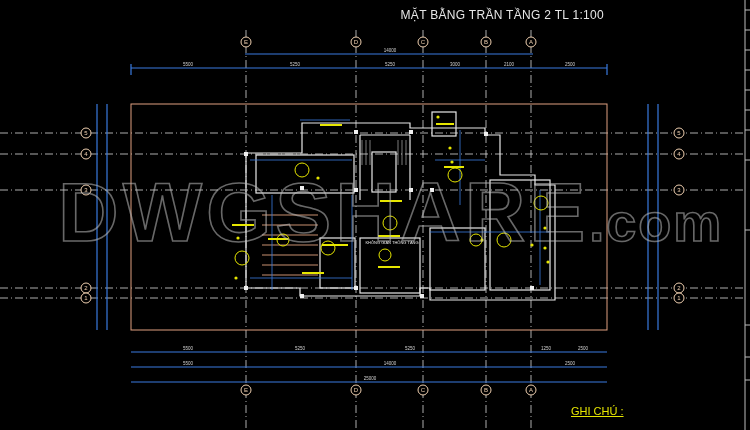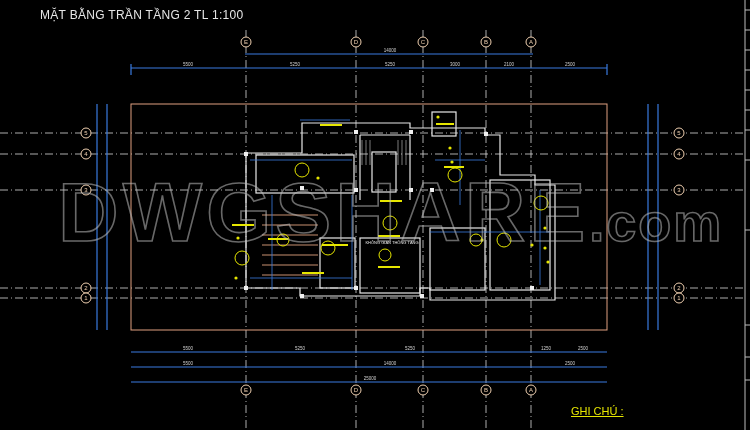--- a/index.html
+++ b/index.html
@@ -1,18 +1,18 @@
 <!DOCTYPE html>
 <html><head>
   <meta charset="utf-8">
   <style>
     html, body { margin:0; padding:0; background:#000; }
     body { width:750px; height:430px; overflow:hidden; position:relative; font-family:"Liberation Sans", sans-serif; }
     #canvas { position:absolute; left:0; top:0; width:750px; height:430px; }
-    .title { position:absolute; left:0; top:8px; width:604px; text-align:left; color:#e6e6e6; font-size:12px; letter-spacing:0.3px;margin-left:40px; }
+    .title { position:absolute; left:0; top:8px; width:604px; text-align:right; color:#e6e6e6; font-size:12px; letter-spacing:0.3px; }
     .note { position:absolute; left:571px; top:405px; color:#e6e600; font-size:11px; text-decoration:underline; }
     .watermark { position:absolute; left:58px; top:170px; font-size:84px; font-weight:bold; color:transparent; -webkit-text-stroke:1.6px rgba(190,190,190,0.55); letter-spacing:4px; line-height:84px; white-space:nowrap; }
     .watermark .small { font-size:54px; letter-spacing:2px; font-weight:bold; }
   </style>
 </head>
 <body>
 
 <svg id="canvas" viewBox="0 0 750 430" xmlns="http://www.w3.org/2000/svg">
 
   <g stroke="#bdbdbd" stroke-width="1" fill="none">

